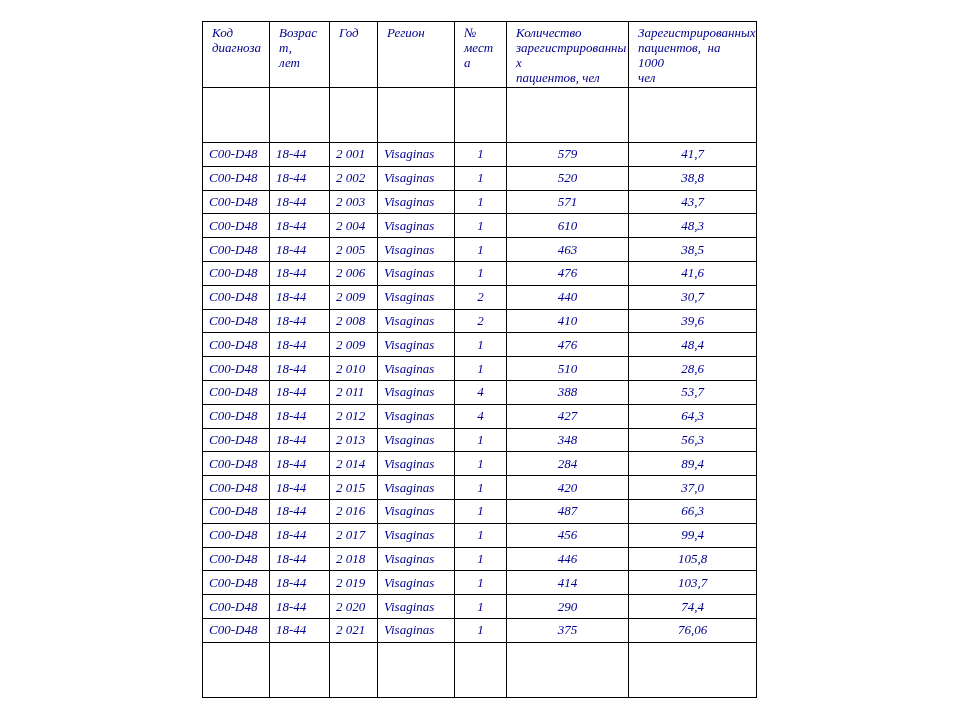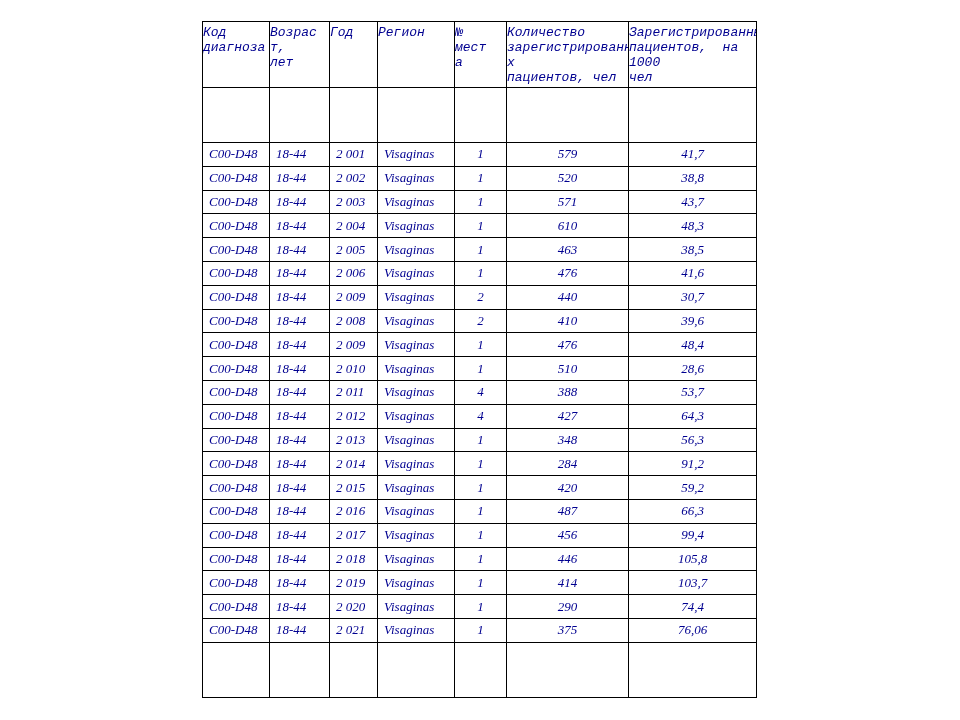--- a/index.html
+++ b/index.html
@@ -27,24 +27,23 @@
     font-family: "Liberation Serif", serif;
     font-style: italic;
     font-weight: normal;
     font-size: 13px;
     color: #000090;
     overflow: hidden;
   }
   table.data-table th {
     text-align: left;
     vertical-align: top;
-    padding: 3px 5px 0 0;
+    padding: 3px 5px 0 9px;
     white-space: pre-wrap;
     line-height: 15px;
-    font-family: Liberation Mono, monospace;
   }
   table.data-table td {
     padding: 0 6px;
     vertical-align: middle;
     white-space: nowrap;
     line-height: 14px;
   }
   tr.header-row  { height: 66px;   }
   tr.spacer-row  { height: 55px;   }
   tr.data-row    { height: 23.8px; margin-top: 38px; }
@@ -213,30 +212,30 @@
           <td class="align-center">348</td>
           <td class="align-center">56,3</td>
         </tr>
         <tr class="data-row">
           <td class="align-left">C00-D48</td>
           <td class="align-left">18-44</td>
           <td class="align-left">2 014</td>
           <td class="align-left">Visaginas</td>
           <td class="align-center">1</td>
           <td class="align-center">284</td>
-          <td class="align-center">91,2</td>
+          <td class="align-center">89,4</td>
         </tr>
         <tr class="data-row">
           <td class="align-left">C00-D48</td>
           <td class="align-left">18-44</td>
           <td class="align-left">2 015</td>
           <td class="align-left">Visaginas</td>
           <td class="align-center">1</td>
           <td class="align-center">420</td>
-          <td class="align-center">59,2</td>
+          <td class="align-center">37,0</td>
         </tr>
         <tr class="data-row">
           <td class="align-left">C00-D48</td>
           <td class="align-left">18-44</td>
           <td class="align-left">2 016</td>
           <td class="align-left">Visaginas</td>
           <td class="align-center">1</td>
           <td class="align-center">487</td>
           <td class="align-center">66,3</td>
         </tr>

